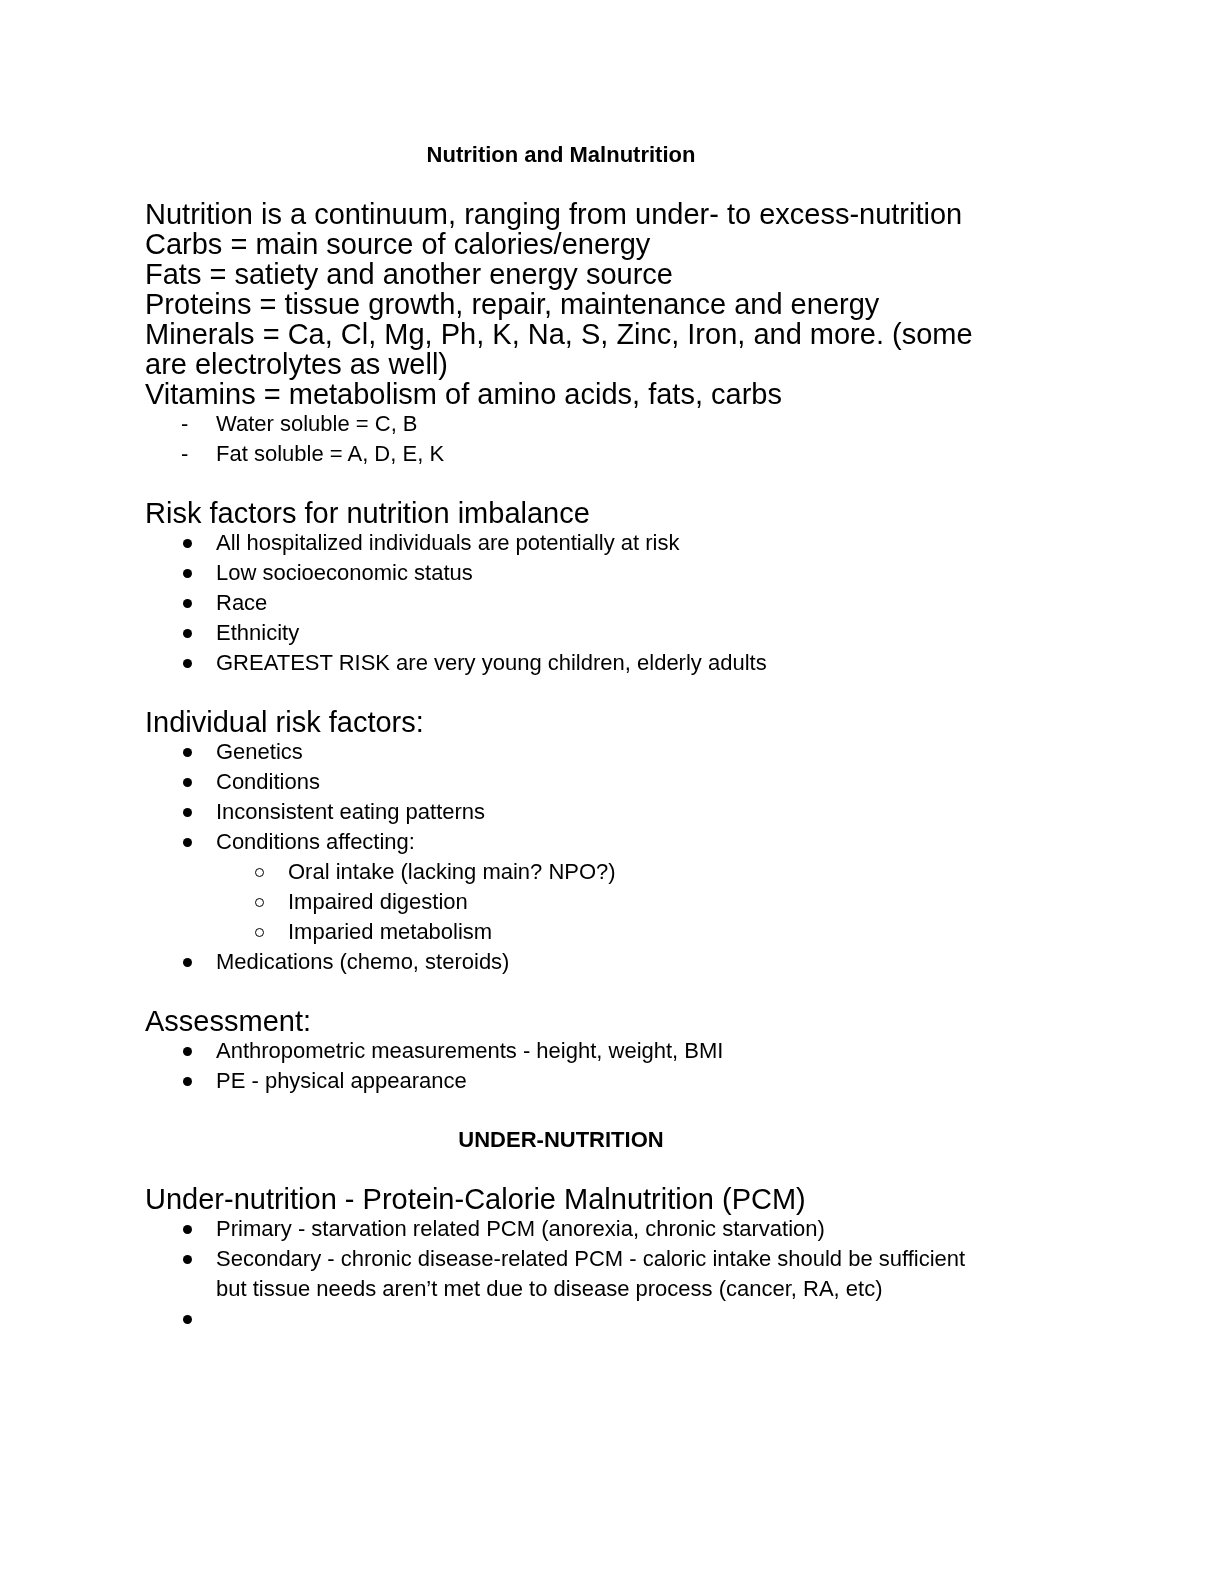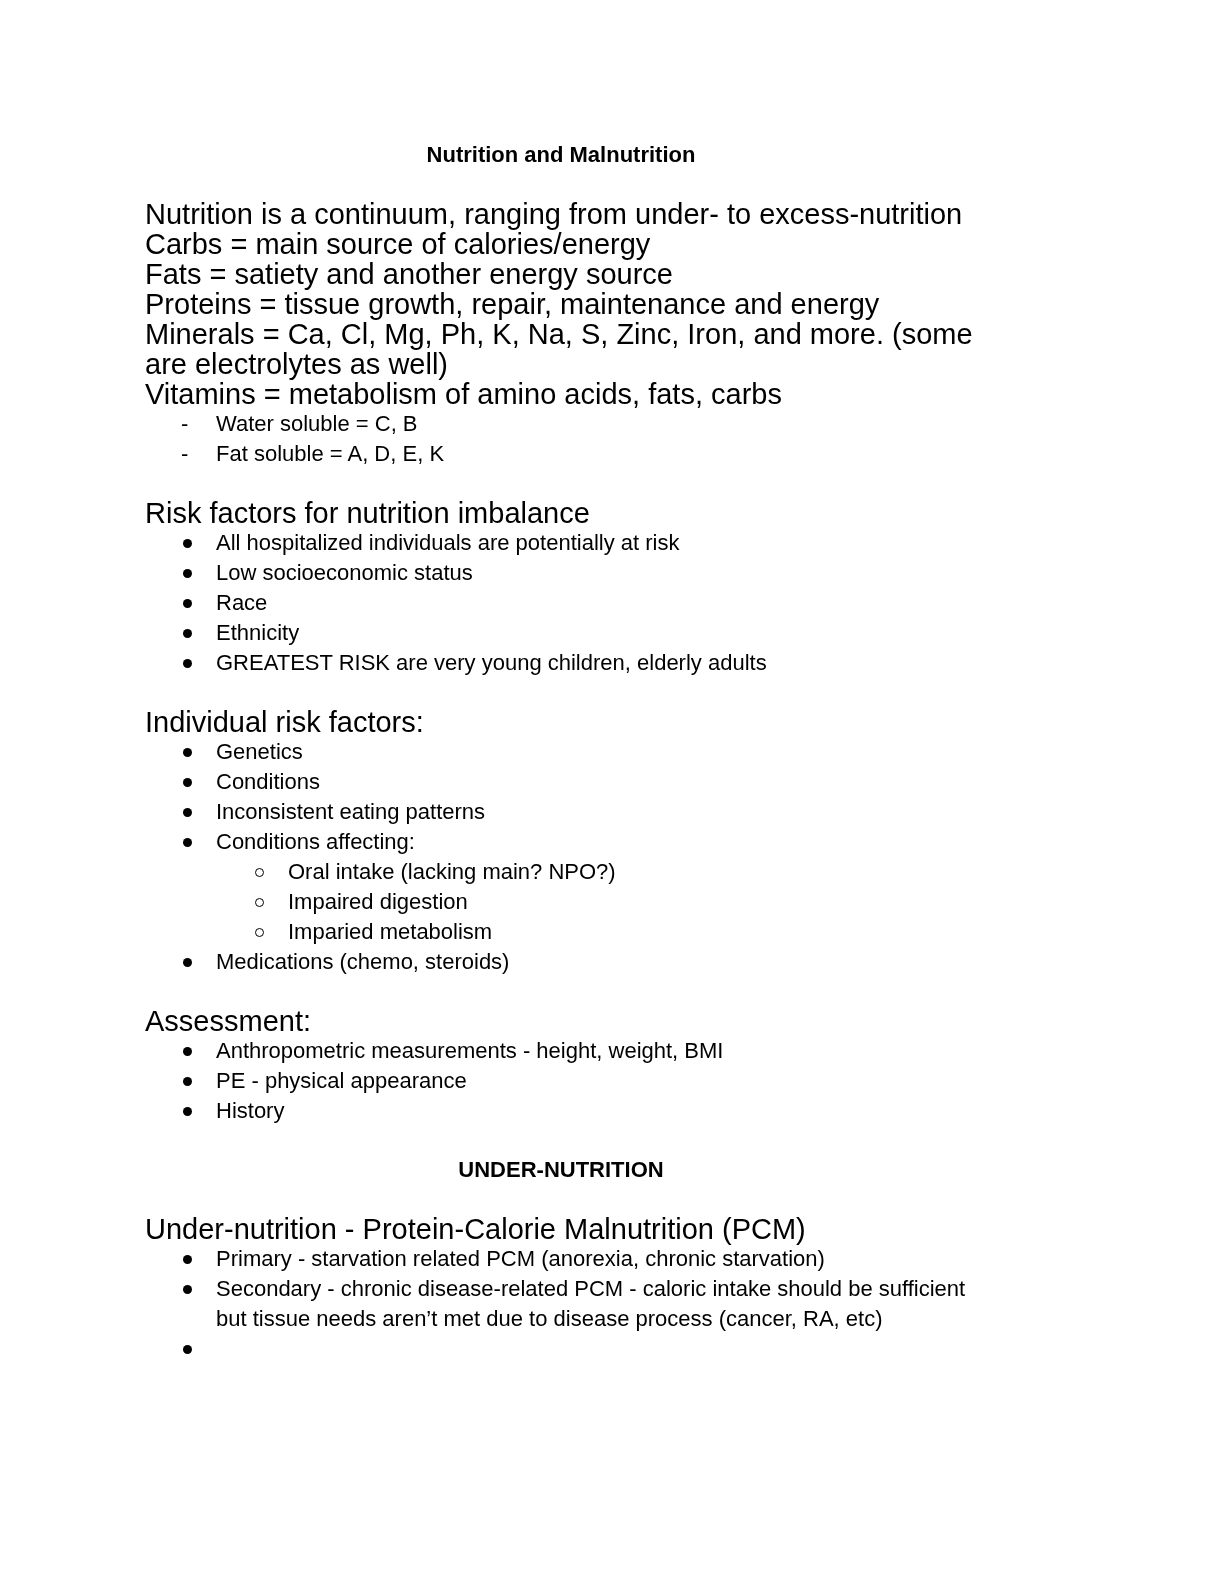--- a/index.html
+++ b/index.html
@@ -148,24 +148,20 @@
 
   <div class="line">Assessment:</div>
   <div class="li l1">
     <span class="bullet-disc"></span>
     <span>Anthropometric measurements - height, weight, BMI</span>
   </div>
   <div class="li l1">
     <span class="bullet-disc"></span>
     <span>PE - physical appearance</span>
   </div>
-  <div class="li l1">
-    <span class="bullet-disc"></span>
-    <span>History</span>
-  </div>
 
   <div class="blank"></div>
 
   <div class="section-heading-bold">UNDER-NUTRITION</div>
   <div class="blank"></div>
   <div class="line">Under-nutrition - Protein-Calorie Malnutrition (PCM)</div>
   <div class="li l1">
     <span class="bullet-disc"></span>
     <span>Primary - starvation related PCM (anorexia, chronic starvation)</span>
   </div>

